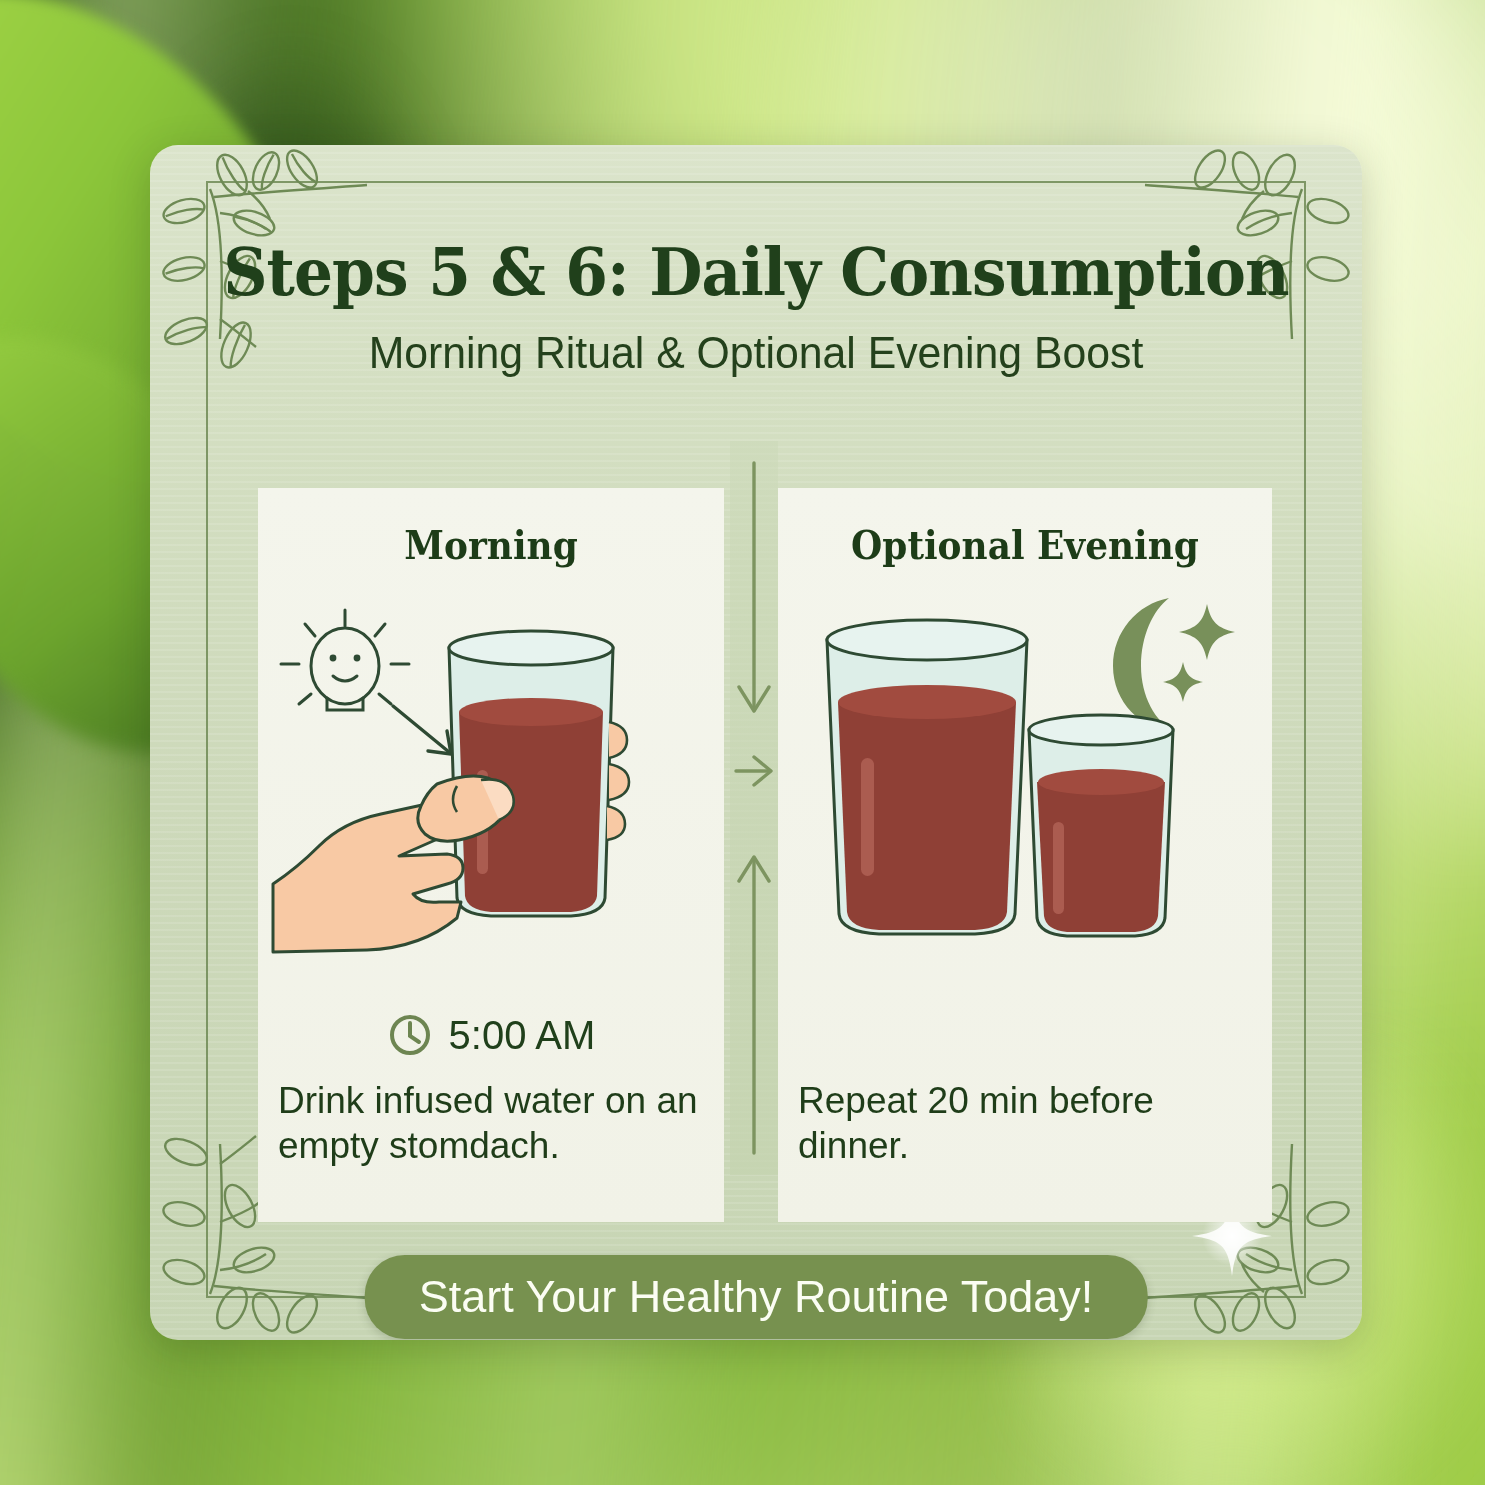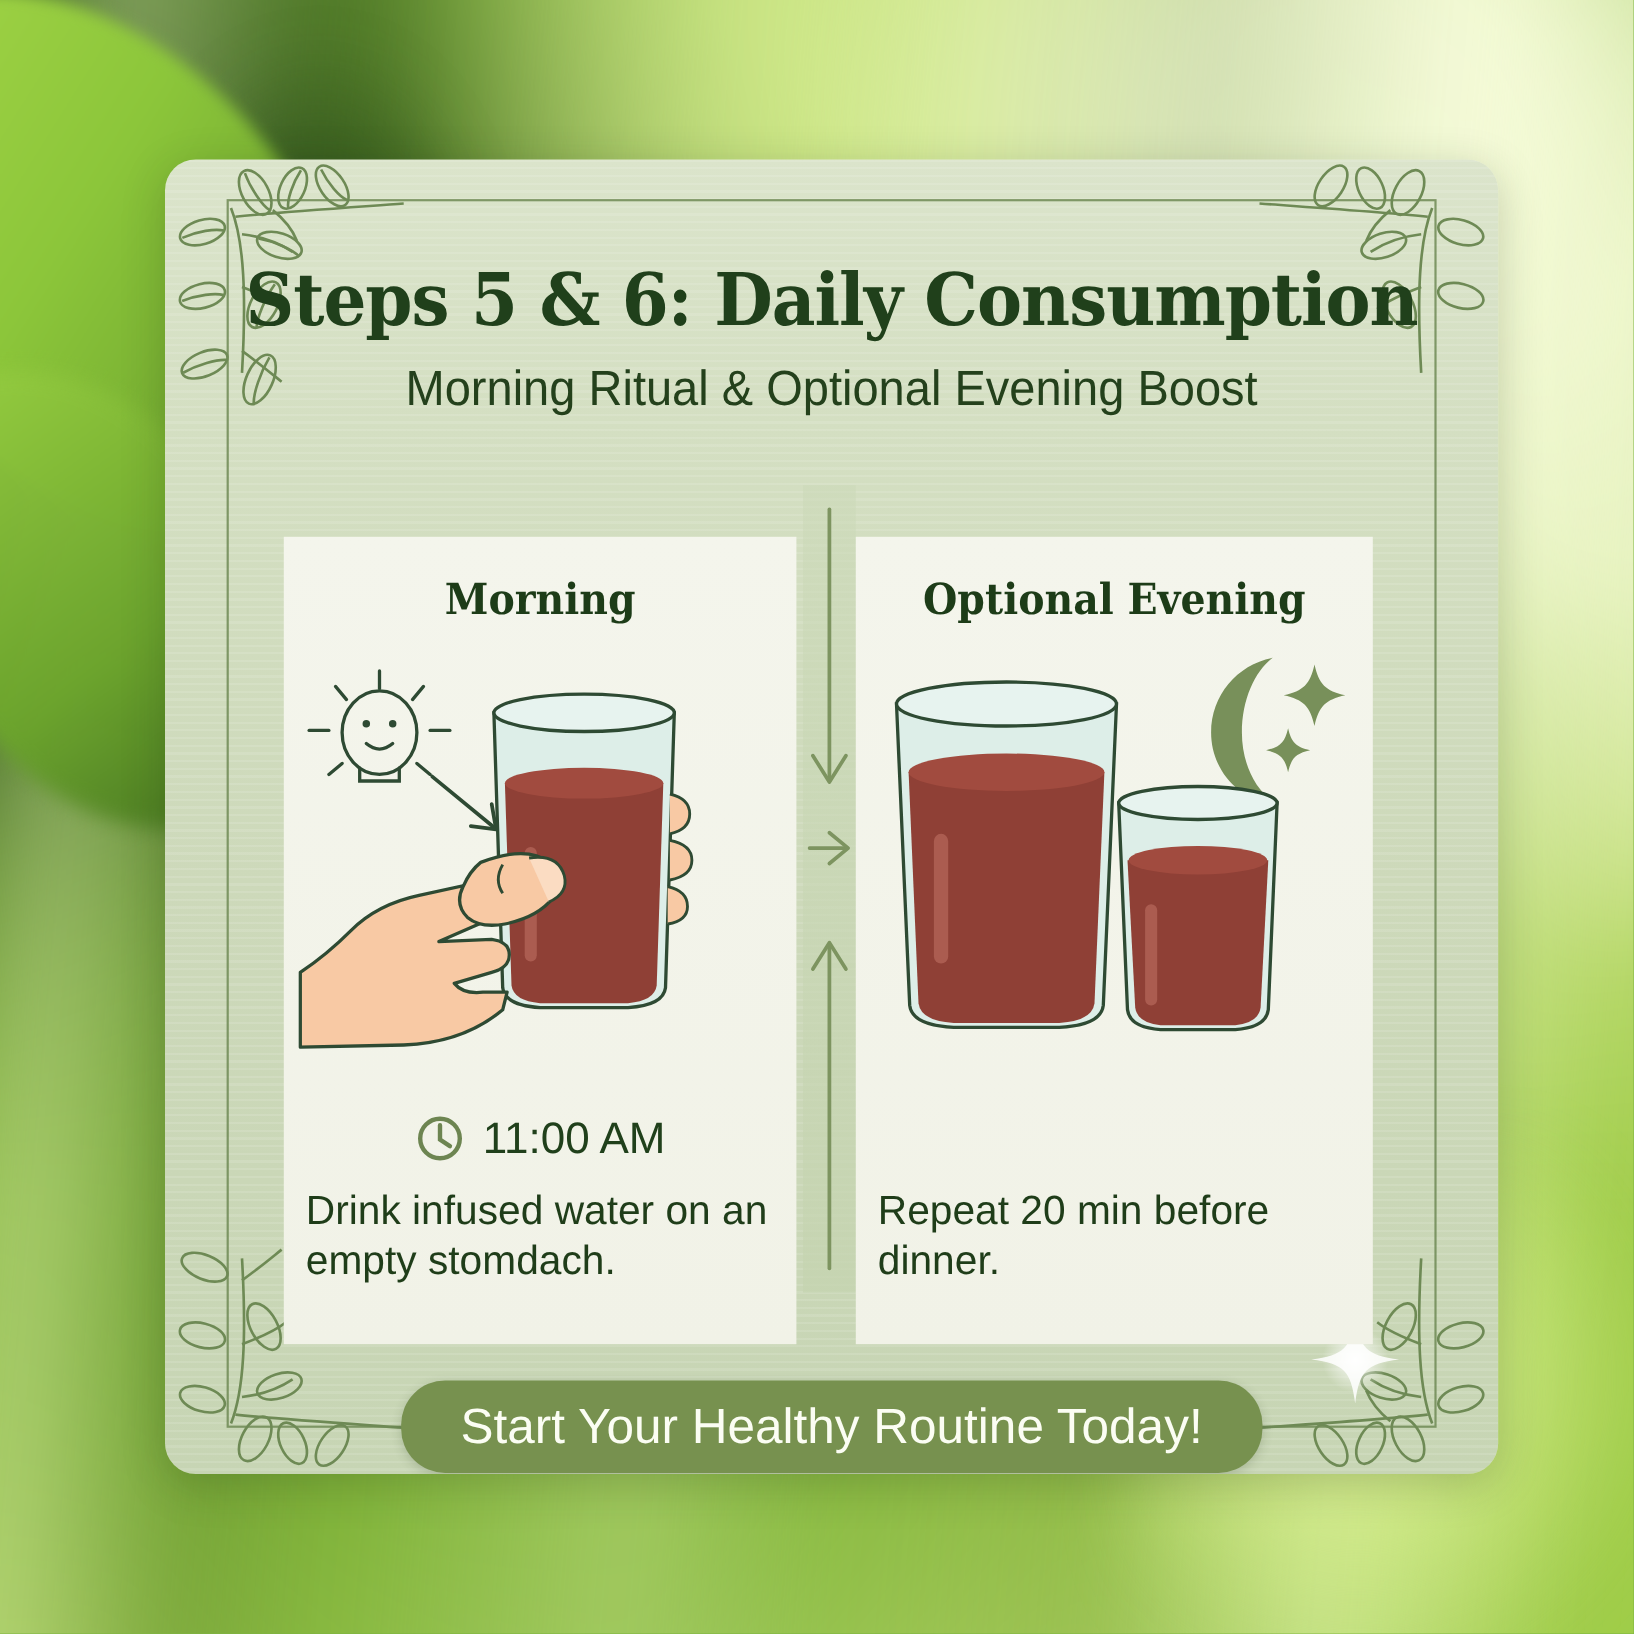--- a/index.html
+++ b/index.html
@@ -105,21 +105,21 @@
     font-size:45px;color:#24411c;transform:scaleX(.95);
   }
 
   
   .panel{
     position:absolute;top:307px;height:734px;
     background:linear-gradient(180deg,#f4f5ec 0%,#f1f2e7 100%);
     margin-top:36px;
   }
   .panel.left{left:108px;width:466px;}
-  .panel.right{left:628px;width:470px;}
+  .panel.right{left:628px;width:470px;padding-left:24px;}
 
   .panel-title{
     position:absolute;left:0;right:0;top:34px;text-align:center;
     font-family:"DejaVu Serif","Liberation Serif",serif;
     font-weight:bold;font-size:39px;color:#1d3c18;transform:scaleX(.92);
   }
 
   .art{position:absolute;left:0;right:0;top:96px;height:394px;}
   .art svg{display:block;margin:0 auto;}
 
@@ -342,21 +342,21 @@
       </svg>
     </div>
 
     <div class="timerow">
       <span class="clock">
         <svg width="46" height="46" viewBox="0 0 46 46" fill="none" stroke="#6d8551" stroke-width="4" stroke-linecap="round">
           <circle cx="23" cy="23" r="18"></circle>
           <path d="M23 11 L23 24 L32 30"></path>
         </svg>
       </span>
-      <span class="time-label">11:00 AM</span>
+      <span class="time-label">5:00 AM</span>
     </div>
 
     <div class="desc">Drink infused water on an empty stomdach.</div>
   </div>
 
   <div class="panel right">
     <div class="panel-title">Optional Evening</div>
 
     <div class="art">
       <svg width="440" height="394" viewBox="0 0 440 394">

